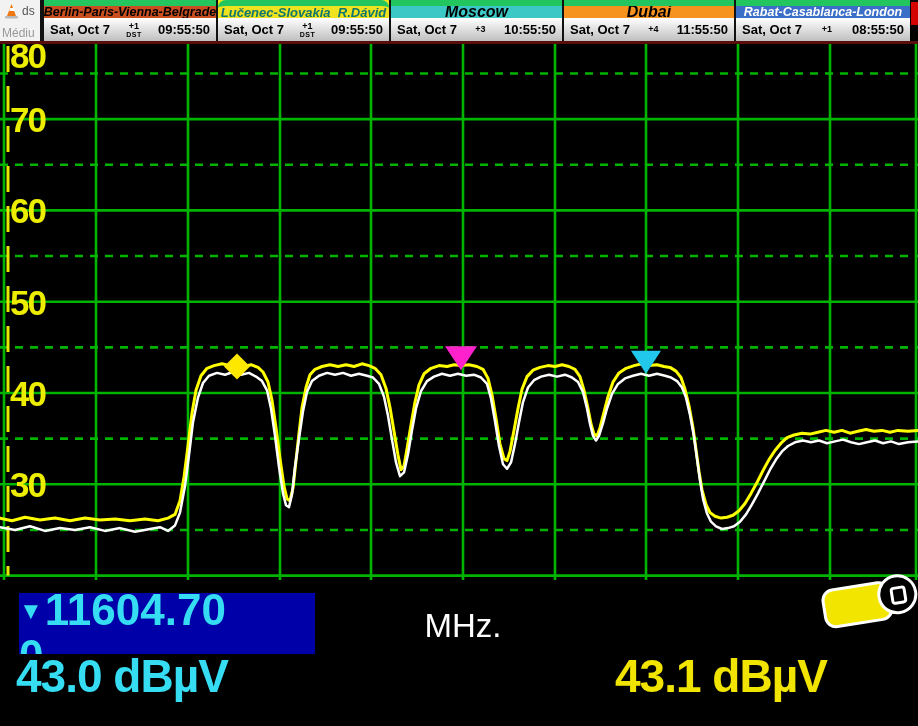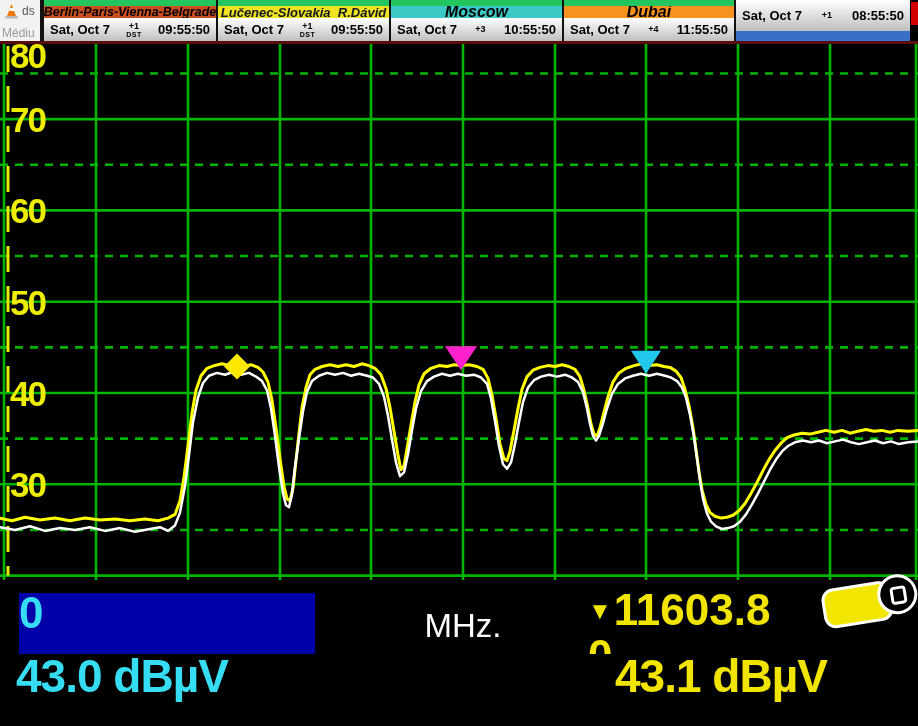--- a/index.html
+++ b/index.html
@@ -74,21 +74,21 @@
         <span>Sat, Oct 7</span>
         <span class="tzstack">
           <span class="tz">+1</span>
           <span class="dst">DST</span>
         </span>
         <span>09:55:50</span>
       </div>
     </div>
 
     <div class="clockcell c2" style="background: rgb(238, 227, 30);">
-      <div class="cityrow" style="color: #0f172a;">Lučenec-Slovakia_R.Dávid</div>
+      <div class="cityrow" style="color: #0f766e; border-radius: 8px;">Lučenec-Slovakia_R.Dávid</div>
       <div class="timerow">
         <span>Sat, Oct 7</span>
         <span class="tzstack">
           <span class="tz">+1</span>
           <span class="dst">DST</span>
         </span>
         <span>09:55:50</span>
       </div>
     </div>
 
@@ -110,20 +110,21 @@
         <span>Sat, Oct 7</span>
         <span class="tzstack">
           <span class="tz">+4</span>
           <span class="dst"></span>
         </span>
         <span>11:55:50</span>
       </div>
     </div>
 
     <div class="clockcell c5" style="background: rgb(58, 111, 199);">
+      <div class="cityrow" style="color: rgb(255, 255, 255);">Rabat-Casablanca-London</div>
       <div class="timerow">
         <span>Sat, Oct 7</span>
         <span class="tzstack">
           <span class="tz">+1</span>
           <span class="dst"></span>
         </span>
         <span>08:55:50</span>
       </div>
     </div>
     <div class="redsliver" style="background: rgb(212, 0, 0);"></div>
@@ -168,34 +169,31 @@
         <polygon points="237,309.523 250,322.523 237,335.523 224,322.523" fill="#ffe800"></polygon>
         <polygon points="445,302.175 477,302.175 461,326.175" fill="#ff22cc"></polygon>
         <polygon points="631,306.827 661,306.827 646,329.827" fill="#22c8ec"></polygon>
       </svg>
   </div>
 
 
   <div class="footer">
 
     <div class="freqbox" style="background: rgb(0, 0, 168);">
+      <div class="freqline" style="color: rgb(53, 220, 242);">
+        <span class="mk">▼</span><span>11604.70</span>
+      </div>
       <div class="freqline2" style="color: rgb(53, 220, 242);">0</div>
     </div>
     <div class="levtext" style="left: 16px; color: rgb(53, 220, 242);">43.0 dBµV</div>
 
     <div class="centerblock">
       <div class="unit">MHz.</div>
     </div>
 
-    <div class="rightbox">
-      <div class="freqline" style="color: rgb(240, 228, 0);">
-        <span class="mk">▼</span><span>11603.8</span>
-      </div>
-      <div class="freqline2" style="color: rgb(240, 228, 0);">0</div>
-    </div>
     <div class="levtext" style="left: 615px; color: rgb(240, 228, 0);">43.1 dBµV</div>
 
     <div class="battery">
       <div class="body"></div>
       <div class="cap">
           <div class="inner"></div>
         </div>
     </div>
   </div>
 

